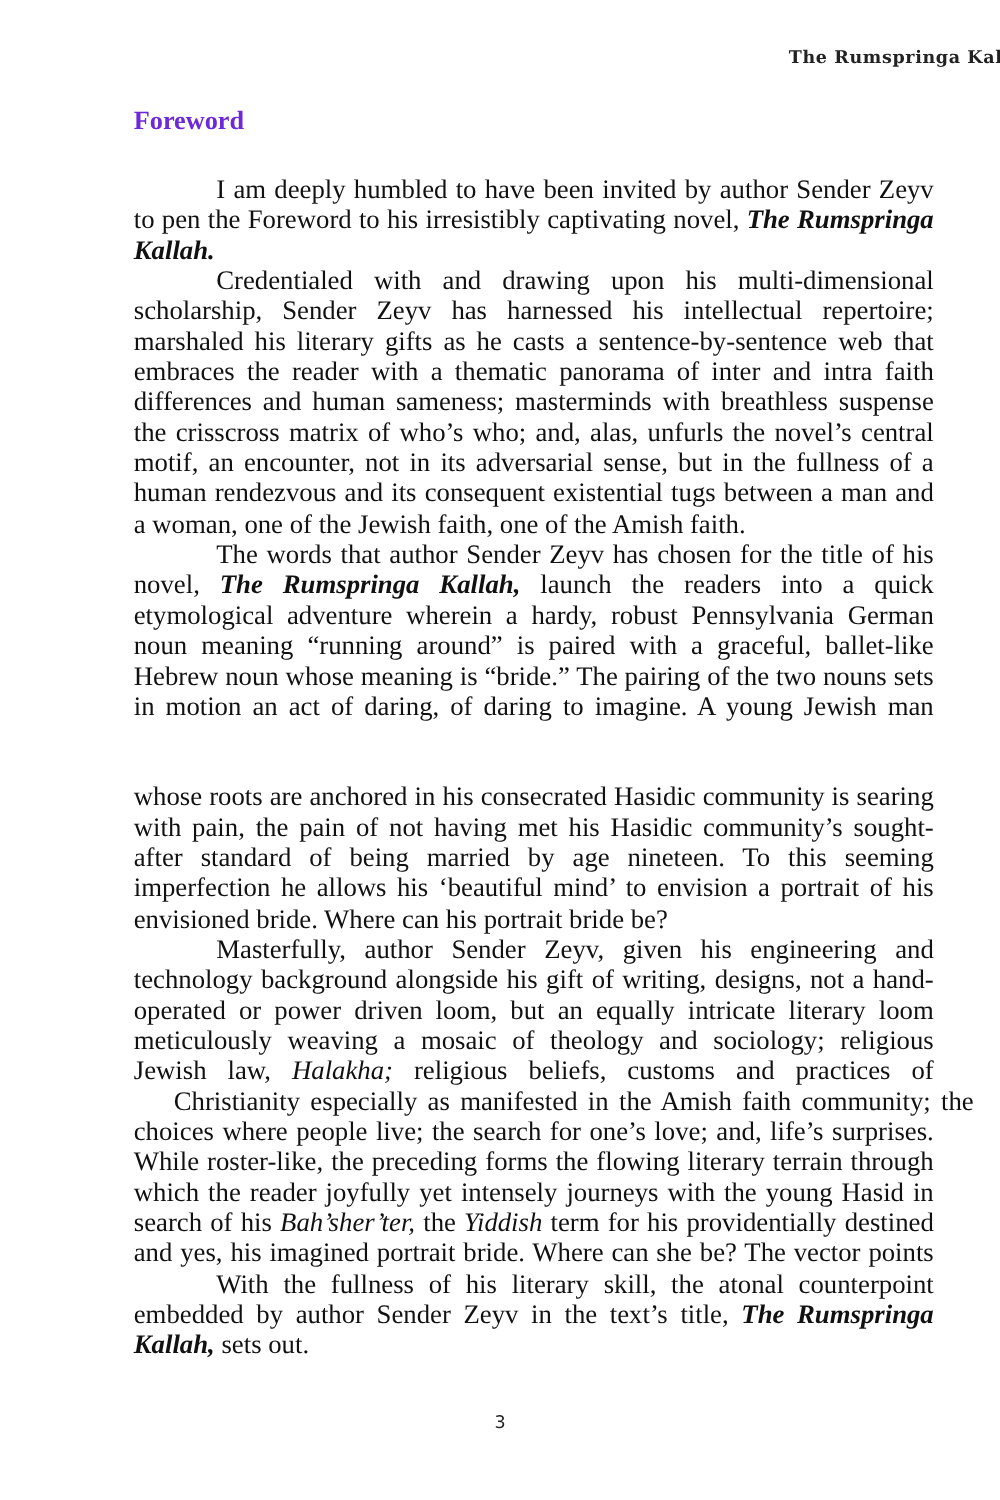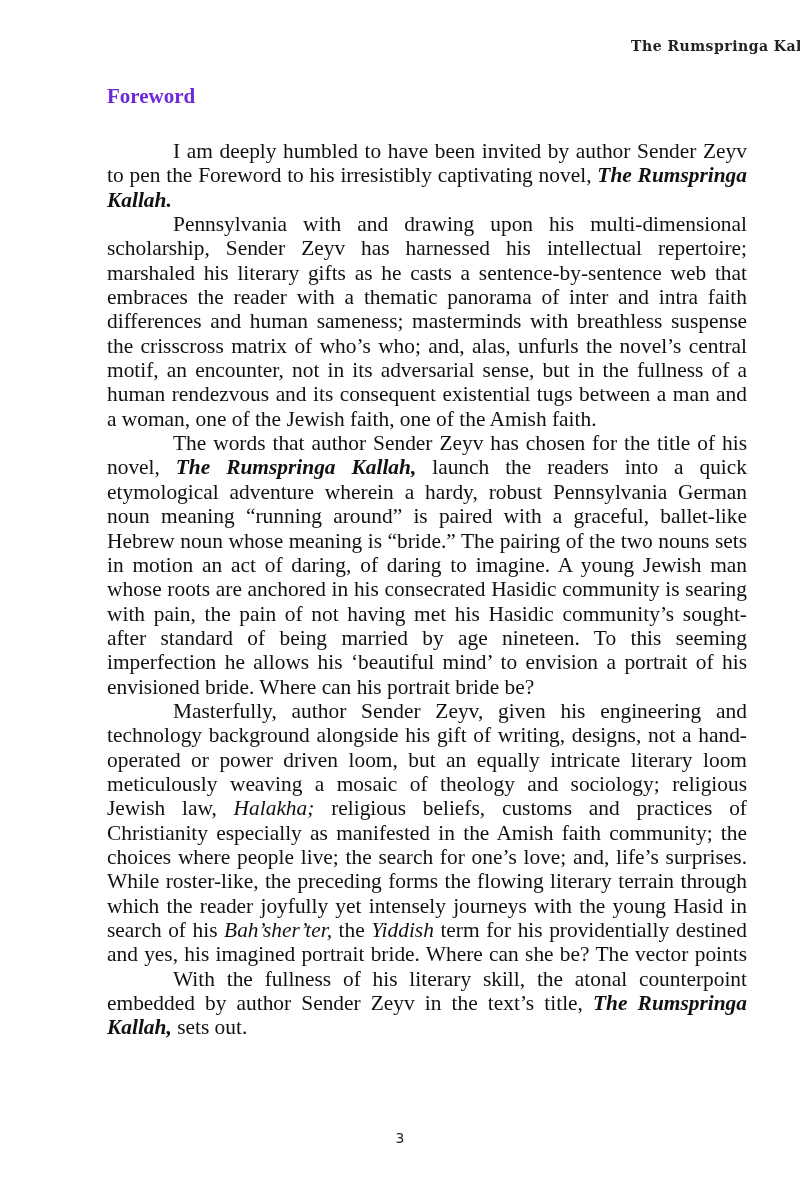--- a/index.html
+++ b/index.html
@@ -45,21 +45,21 @@
         </div>
         <div class="line">
           <span class="line-inner" style="text-align-last: justify;"><span>to pen the Foreword to his irresistibly captivating novel, </span><span class="bi">The Rumspringa</span></span>
         </div>
         <div class="line last">
           <span class="line-inner" style="text-align-last: left;"><span class="bi">Kallah.</span></span>
         </div>
       </div>
       <div>
         <div class="line indent">
-          <span class="line-inner" style="text-align-last: justify;"><span>Pennsylvania with and drawing upon his multi-dimensional</span></span>
+          <span class="line-inner" style="text-align-last: justify;"><span>Credentialed with and drawing upon his multi-dimensional</span></span>
         </div>
         <div class="line">
           <span class="line-inner" style="text-align-last: justify;"><span>scholarship, Sender Zeyv has harnessed his intellectual repertoire;</span></span>
         </div>
         <div class="line">
           <span class="line-inner" style="text-align-last: justify;"><span>marshaled his literary gifts as he casts a sentence-by-sentence web that</span></span>
         </div>
         <div class="line">
           <span class="line-inner" style="text-align-last: justify;"><span>embraces the reader with a thematic panorama of inter and intra faith</span></span>
         </div>
@@ -92,21 +92,21 @@
         <div class="line">
           <span class="line-inner" style="text-align-last: justify;"><span>noun meaning “running around” is paired with a graceful, ballet-like</span></span>
         </div>
         <div class="line">
           <span class="line-inner" style="text-align-last: justify;"><span>Hebrew noun whose meaning is “bride.” The pairing of the two nouns sets</span></span>
         </div>
         <div class="line">
           <span class="line-inner" style="text-align-last: justify;"><span>in motion an act of daring, of daring to imagine. A young Jewish man</span></span>
         </div>
         <div class="line">
-          <span class="line-inner" style="text-align-last: justify;"><span>whose roots are anchored in his consecrated Hasidic community is searing</span></span>
+          <span class="line-inner" style="text-align-last: justify; margin-top: 48px;"><span>whose roots are anchored in his consecrated Hasidic community is searing</span></span>
         </div>
         <div class="line">
           <span class="line-inner" style="text-align-last: justify;"><span>with pain, the pain of not having met his Hasidic community’s sought-</span></span>
         </div>
         <div class="line">
           <span class="line-inner" style="text-align-last: justify;"><span>after standard of being married by age nineteen. To this seeming</span></span>
         </div>
         <div class="line">
           <span class="line-inner" style="text-align-last: justify;"><span>imperfection he allows his ‘beautiful mind’ to envision a portrait of his</span></span>
         </div>
@@ -124,21 +124,21 @@
         <div class="line">
           <span class="line-inner" style="text-align-last: justify;"><span>operated or power driven loom, but an equally intricate literary loom</span></span>
         </div>
         <div class="line">
           <span class="line-inner" style="text-align-last: justify;"><span>meticulously weaving a mosaic of theology and sociology; religious</span></span>
         </div>
         <div class="line">
           <span class="line-inner" style="text-align-last: justify;"><span>Jewish law, </span><span class="it">Halakha;</span><span> religious beliefs, customs and practices of</span></span>
         </div>
         <div class="line">
-          <span class="line-inner" style="text-align-last: justify;"><span>Christianity especially as manifested in the Amish faith community; the</span></span>
+          <span class="line-inner" style="text-align-last: justify; margin-left: 32px;"><span>Christianity especially as manifested in the Amish faith community; the</span></span>
         </div>
         <div class="line">
           <span class="line-inner" style="text-align-last: justify;"><span>choices where people live; the search for one’s love; and, life’s surprises.</span></span>
         </div>
         <div class="line">
           <span class="line-inner" style="text-align-last: justify;"><span>While roster-like, the preceding forms the flowing literary terrain through</span></span>
         </div>
         <div class="line">
           <span class="line-inner" style="text-align-last: justify;"><span>which the reader joyfully yet intensely journeys with the young Hasid in</span></span>
         </div>

